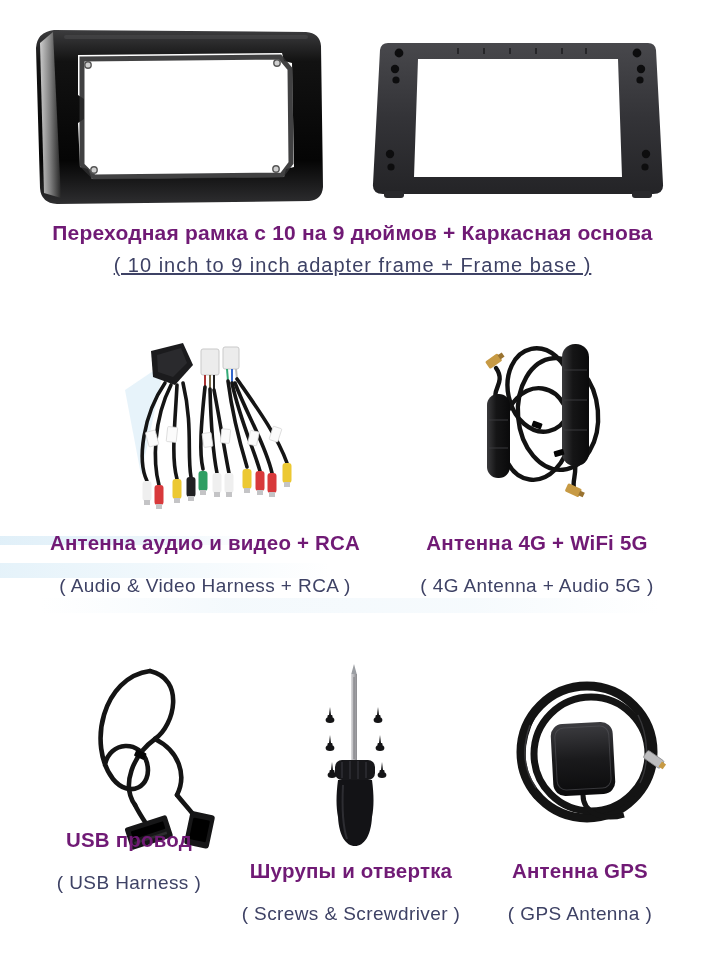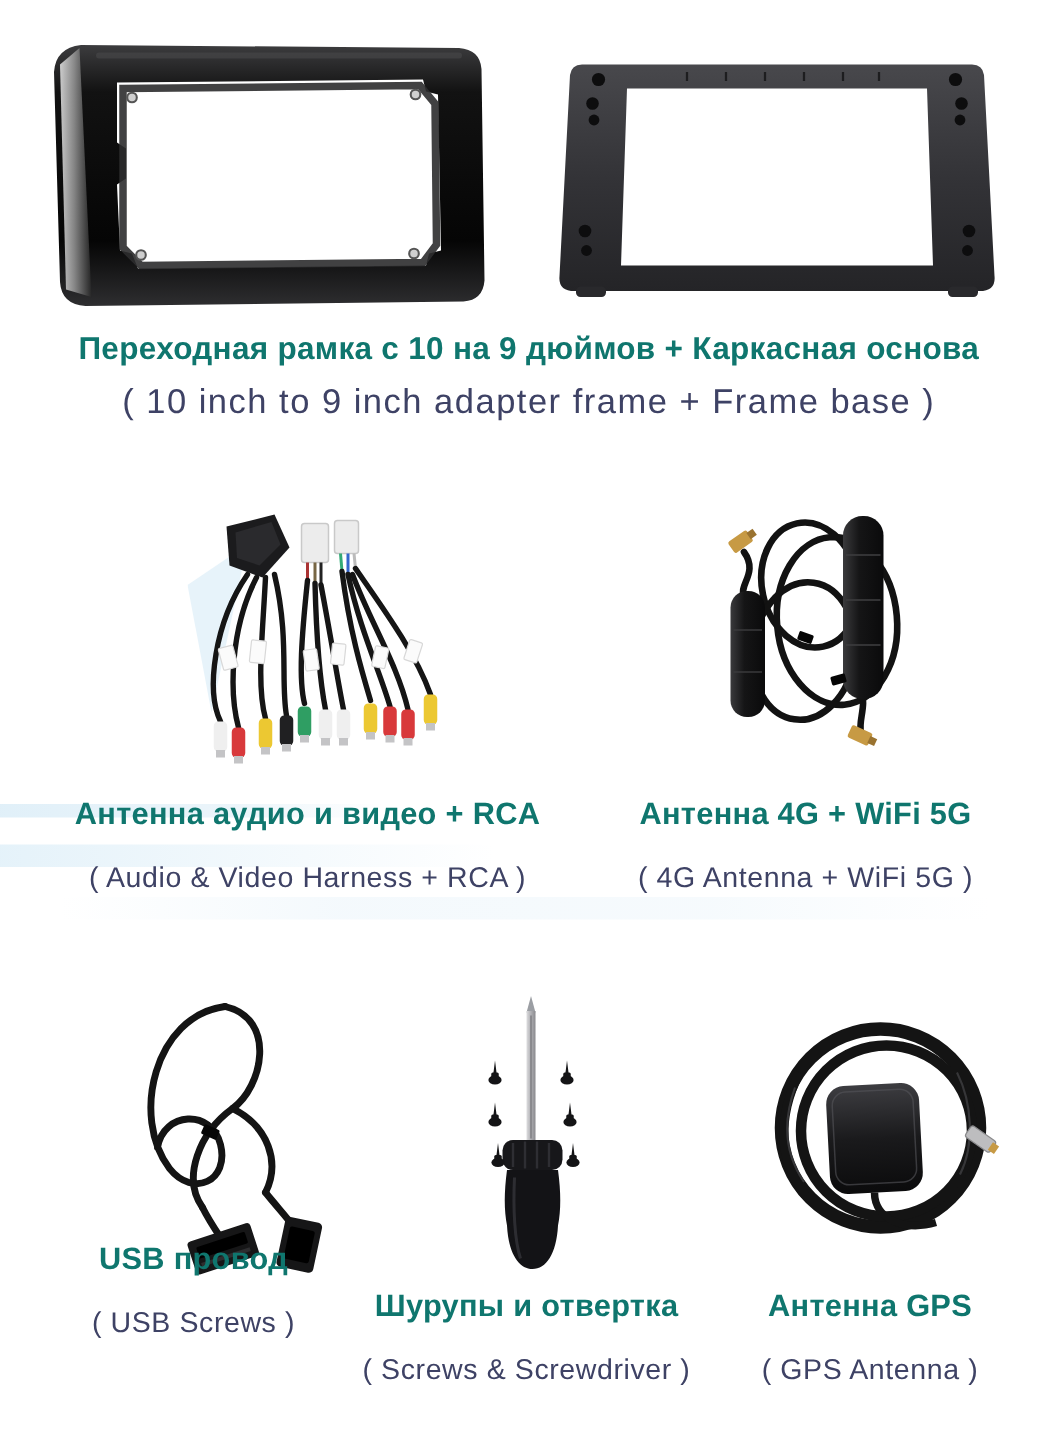--- a/index.html
+++ b/index.html
@@ -1,25 +1,25 @@
 <!DOCTYPE html>
 <html><head>
 <meta charset="utf-8">
 <style>
   html,body{margin:0;padding:0;}
   body{background:#ffffff;font-family:"Liberation Sans", sans-serif;}
   .canvas{position:relative;width:705px;height:970px;background:#ffffff;overflow:hidden;}
   figure{margin:0;position:absolute;}
   figure svg{display:block;width:100%;height:100%;}
   .cap{position:absolute;text-align:center;white-space:nowrap;}
-  .ru{font-weight:700;color:#0f766e;font-size:20.5px;letter-spacing:0.2px;}
+  .ru{font-weight:700;color:#701a75;font-size:20.5px;letter-spacing:0.2px;}
   .en{font-weight:400;color:#3e4265;font-size:19px;letter-spacing:0.4px;margin-top:20px;}
   .cap-top{left:0;right:0;top:221px;}
   .cap-top .ru{font-size:21px;}
-  .cap-top .en{font-size:23px;letter-spacing:1px;margin-top:9px;}
+  .cap-top .en{font-size:20px;letter-spacing:1px;margin-top:9px;text-decoration:underline;}
   .cap-av{left:10px;top:531px;width:390px;}
   .cap-4g{left:400px;top:531px;width:274px;}
   .cap-usb{left:24px;top:828px;width:210px;}
   .cap-screws{left:217px;top:859px;width:268px;}
   .cap-gps{left:475px;top:859px;width:210px;}
   .streak{position:absolute;pointer-events:none;}
   .streak1{left:0;top:536px;width:255px;height:9px;opacity:.8;
     background:linear-gradient(to right,#d9ecf7 0%,#e6f2f9 60%,rgba(255,255,255,0) 100%);}
   .streak2{left:0;top:563px;width:330px;height:15px;opacity:.75;
     background:linear-gradient(to right,#dceef8 0%,rgba(255,255,255,0) 100%);}
@@ -245,21 +245,21 @@
   <div class="streak streak1"></div>
   <div class="streak streak2"></div>
   <div class="streak streak3"></div>
 
   <div class="cap cap-av">
     <div class="ru">Антенна аудио и видео + RCA</div>
     <div class="en">( Audio &amp; Video Harness + RCA )</div>
   </div>
   <div class="cap cap-4g">
     <div class="ru">Антенна 4G + WiFi 5G</div>
-    <div class="en">( 4G Antenna + WiFi 5G )</div>
+    <div class="en">( 4G Antenna + Audio 5G )</div>
   </div>
 
   <figure id="fig-usb">
     <svg viewBox="0 0 175 200">
       <g stroke="#141414" stroke-width="4.6" fill="none" stroke-linecap="round">
         <path d="M95,16 C48,22 32,90 58,124 C74,144 98,132 92,108 C86,84 54,86 50,110"></path>
         <path d="M95,16 C130,24 120,70 100,84 C78,100 66,130 80,150"></path>
         <path d="M100,84 C124,96 132,120 122,140"></path>
         <path d="M80,150 C84,158 88,164 92,170"></path>
         <path d="M122,140 C130,150 136,156 140,162"></path>
@@ -358,21 +358,21 @@
       </g>
       <g transform="rotate(35 166 104)">
         <rect x="156" y="100" width="20" height="9" rx="2" fill="#bdbdbf" stroke="#8a8a8c" stroke-width="0.8"></rect>
         <rect x="174" y="101.5" width="5" height="6" fill="#c79a44"></rect>
       </g>
     </svg>
   </figure>
 
   <div class="cap cap-usb">
     <div class="ru">USB провод</div>
-    <div class="en">( USB Screws )</div>
+    <div class="en">( USB Harness )</div>
   </div>
   <div class="cap cap-screws">
     <div class="ru">Шурупы и отвертка</div>
     <div class="en">( Screws &amp; Screwdriver )</div>
   </div>
   <div class="cap cap-gps">
     <div class="ru">Антенна GPS</div>
     <div class="en">( GPS Antenna )</div>
   </div>
 

